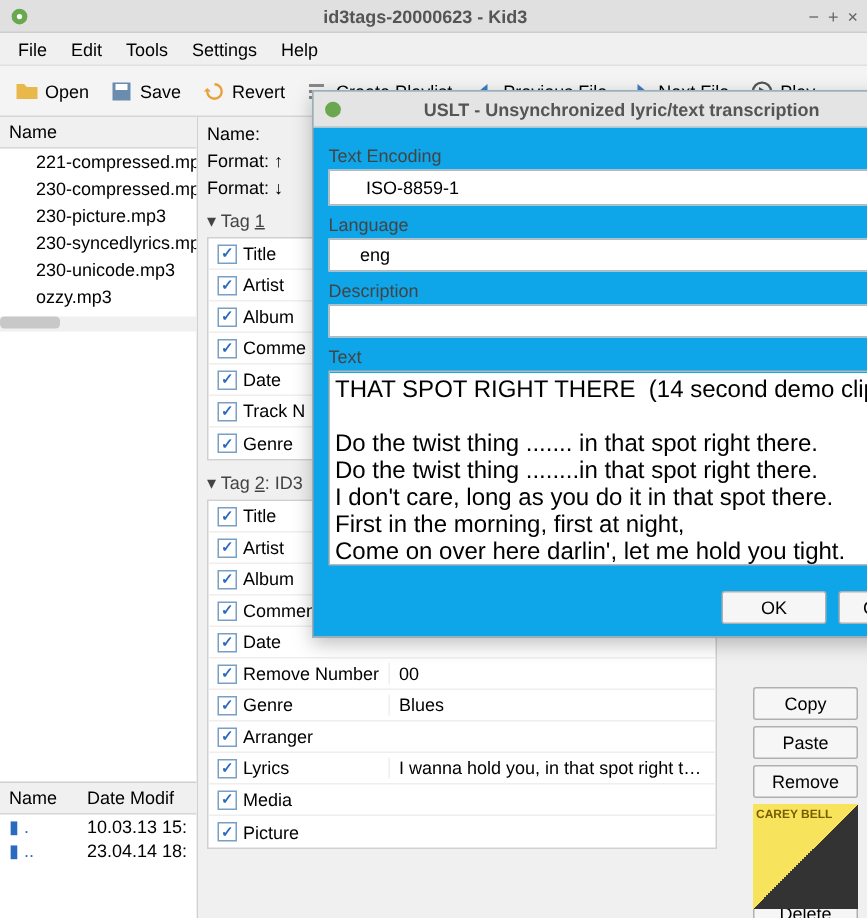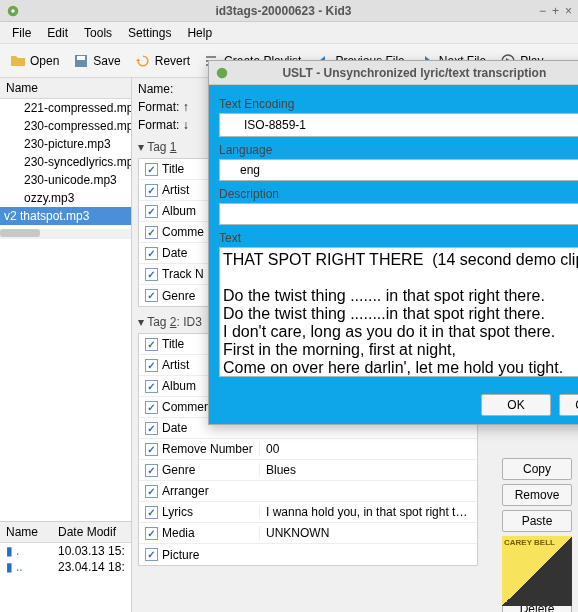--- a/index.html
+++ b/index.html
@@ -128,21 +128,20 @@
   <div class="left">
     <div class="filelist">
       <div class="fhdr">Name</div>
       <div id="file-items">
           <div class="fitem">221-compressed.mp</div>
           <div class="fitem">230-compressed.mp</div>
           <div class="fitem">230-picture.mp3</div>
           <div class="fitem">230-syncedlyrics.mp</div>
           <div class="fitem">230-unicode.mp3</div>
           <div class="fitem">ozzy.mp3</div>
-          <div class="fitem sel" style="padding-left: 4px;">v2  thatspot.mp3</div>
         </div>
       <div class="hscroll">
           <div class="thumb"></div>
         </div>
     </div>
     <div class="dirlist">
       <div class="dhdr">
         <span style="width:52px">Name</span>
         <span>Date Modif</span>
       </div>
@@ -279,35 +278,34 @@
             <span class="checkbox">✓</span>
             <span>Lyrics</span>
           </span>
           <span class="valcell">I wanna hold you, in that spot right th…  []</span>
         </div>
         <div class="tagrow">
           <span class="cbcell">
             <span class="checkbox">✓</span>
             <span>Media</span>
           </span>
-          <span class="valcell">UNKNOWN</span>
         </div>
         <div class="tagrow">
           <span class="cbcell">
             <span class="checkbox">✓</span>
             <span>Picture</span>
           </span>
           <span class="valcell"></span>
         </div>
       </div>
 
     <div class="sidebtns">
       <div class="btn">Copy</div>
+      <div class="btn">Paste</div>
       <div class="btn">Remove</div>
-      <div class="btn">Paste</div>
       <div style="height:6px"></div>
       <div class="btn">Edit...</div>
       <div class="btn">Add...</div>
       <div class="btn">Delete</div>
     </div>
     <div class="albumart">CAREY BELL</div>
   </div>
 </div>
 
 <div class="dialog">

